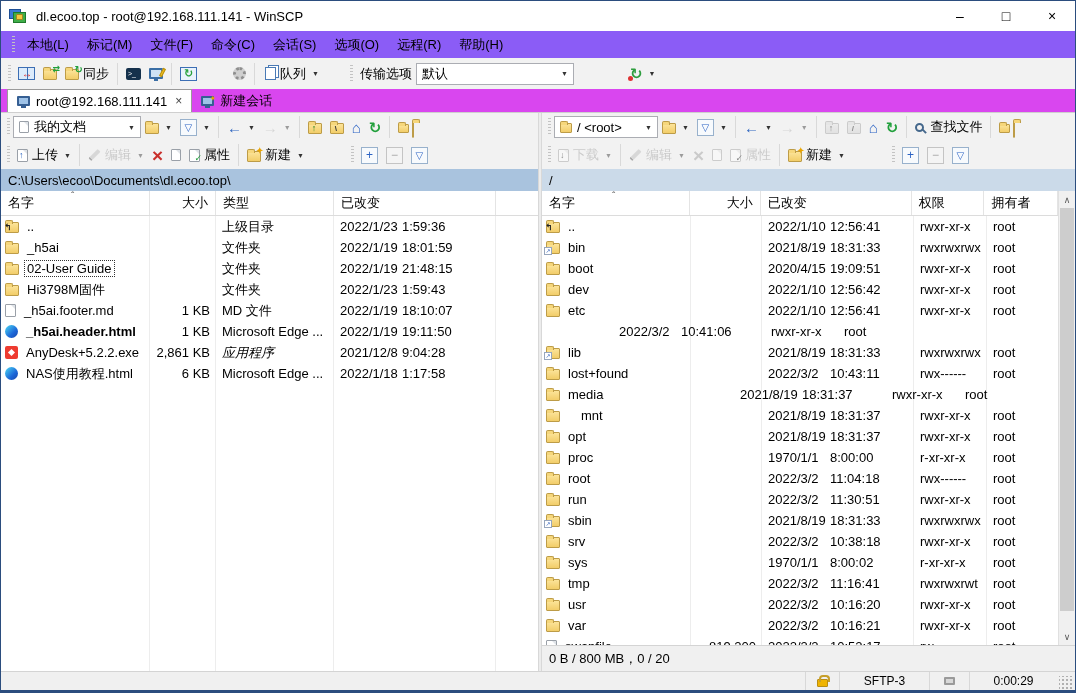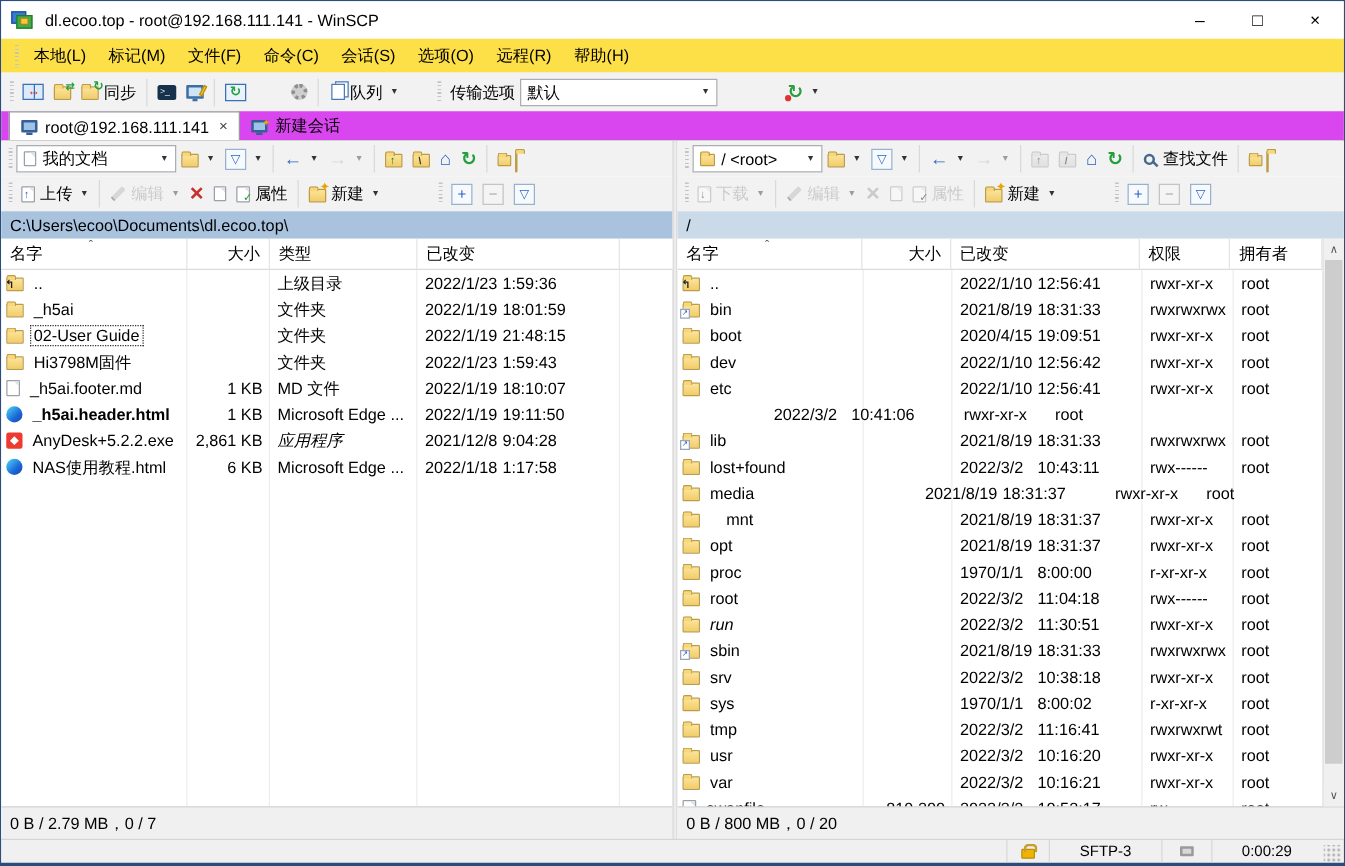--- a/index.html
+++ b/index.html
@@ -8,21 +8,21 @@
   
   .titlebar{height:30px;background:#fff;display:flex;align-items:center;padding-left:8px;flex:none}
   .appicon{width:18px;height:15px;position:relative;flex:none}
   .appicon .m1{position:absolute;left:0;top:0;width:12px;height:10px;background:#3a7ad4;border:1px solid #1d4e95}
   .appicon .m2{position:absolute;left:4px;top:3px;width:13px;height:11px;background:#3fae49;border:1px solid #1f7a2a}
   .appicon .lk{position:absolute;left:7px;top:5px;width:7px;height:6px;background:#f7c83d;border:1px solid #a8831f;border-radius:1px}
   .title{font-size:13px;color:#000;margin-left:9px}
   .wctl{margin-left:auto;display:flex;height:100%}
   .wbtn{width:46px;height:100%;display:flex;align-items:center;justify-content:center;font-size:14px;color:#000}
   
-  .menubar{height:27px;background:#fde047;display:flex;align-items:center;padding-left:8px;flex:none}
+  .menubar{height:27px;background:#8b5cf6;display:flex;align-items:center;padding-left:8px;flex:none}
   .menu-item{padding:4px 9px;font-size:13px;color:#000}
   .grip{width:3px;height:18px;margin:0 3px;background-image:repeating-linear-gradient(180deg,#c3c3c3 0 1px,transparent 1px 3px);flex:none}
   
   .toolbar{height:31px;background:#f2f2f2;display:flex;align-items:center;padding:0 4px;flex:none}
   .sep{width:1px;height:22px;background:#d9d9d9;margin:0 4px;flex:none}
   .tbtn{height:24px;display:flex;align-items:center;gap:4px;padding:0 4px;font-size:13px;color:#000;flex:none}
   .darr{font-size:7px;color:#333;margin-left:2px}
   .dis{opacity:.45;filter:grayscale(1)}
   .dis-t{color:#9a9a9a}
   
@@ -416,21 +416,20 @@
               </div>
               <div class="cell r" style="width: 66px;">6 KB</div>
               <div class="cell" style="width: 118px;">Microsoft Edge ...</div>
               <div class="cell" style="width: 162px;">
                 <span class="dt">2022/1/18</span>
                 <span>1:17:58</span>
               </div>
             </div>
           </div>
       </div>
-      <div class="pstatus">0 B / 2.79 MB，0 / 7</div>
     </div>
 
     <div class="divider"></div>
 
     <div class="panel rp">
       <div class="ptoolbar">
         <span class="grip"></span>
         <span class="combo" style="width:104px">
           <span class="fold" style="width:12px;height:10px"></span>
           <span>/ &lt;root&gt;</span>
@@ -716,21 +715,21 @@
               </div>
               <div class="cell r" style="width: 71px;"></div>
               <div class="cell" style="width: 152px;">
                 <span class="dt">2022/3/2</span>
                 <span>11:04:18</span>
               </div>
               <div class="cell" style="width: 73px;">rwx------</div>
               <div class="cell" style="width: 74px;">root</div>
             </div>
             <div class="row">
-              <div class="cell" style="width: 149px; padding-left: 4px; font-style: italic;">
+              <div class="cell" style="width: 149px; padding-left: 4px;">
                 <span class="fold"></span>
                 <span class="nm">run</span>
               </div>
               <div class="cell r" style="width: 71px;"></div>
               <div class="cell" style="width: 152px;">
                 <span class="dt">2022/3/2</span>
                 <span>11:30:51</span>
               </div>
               <div class="cell" style="width: 73px;">rwxr-xr-x</div>
               <div class="cell" style="width: 74px;">root</div>

